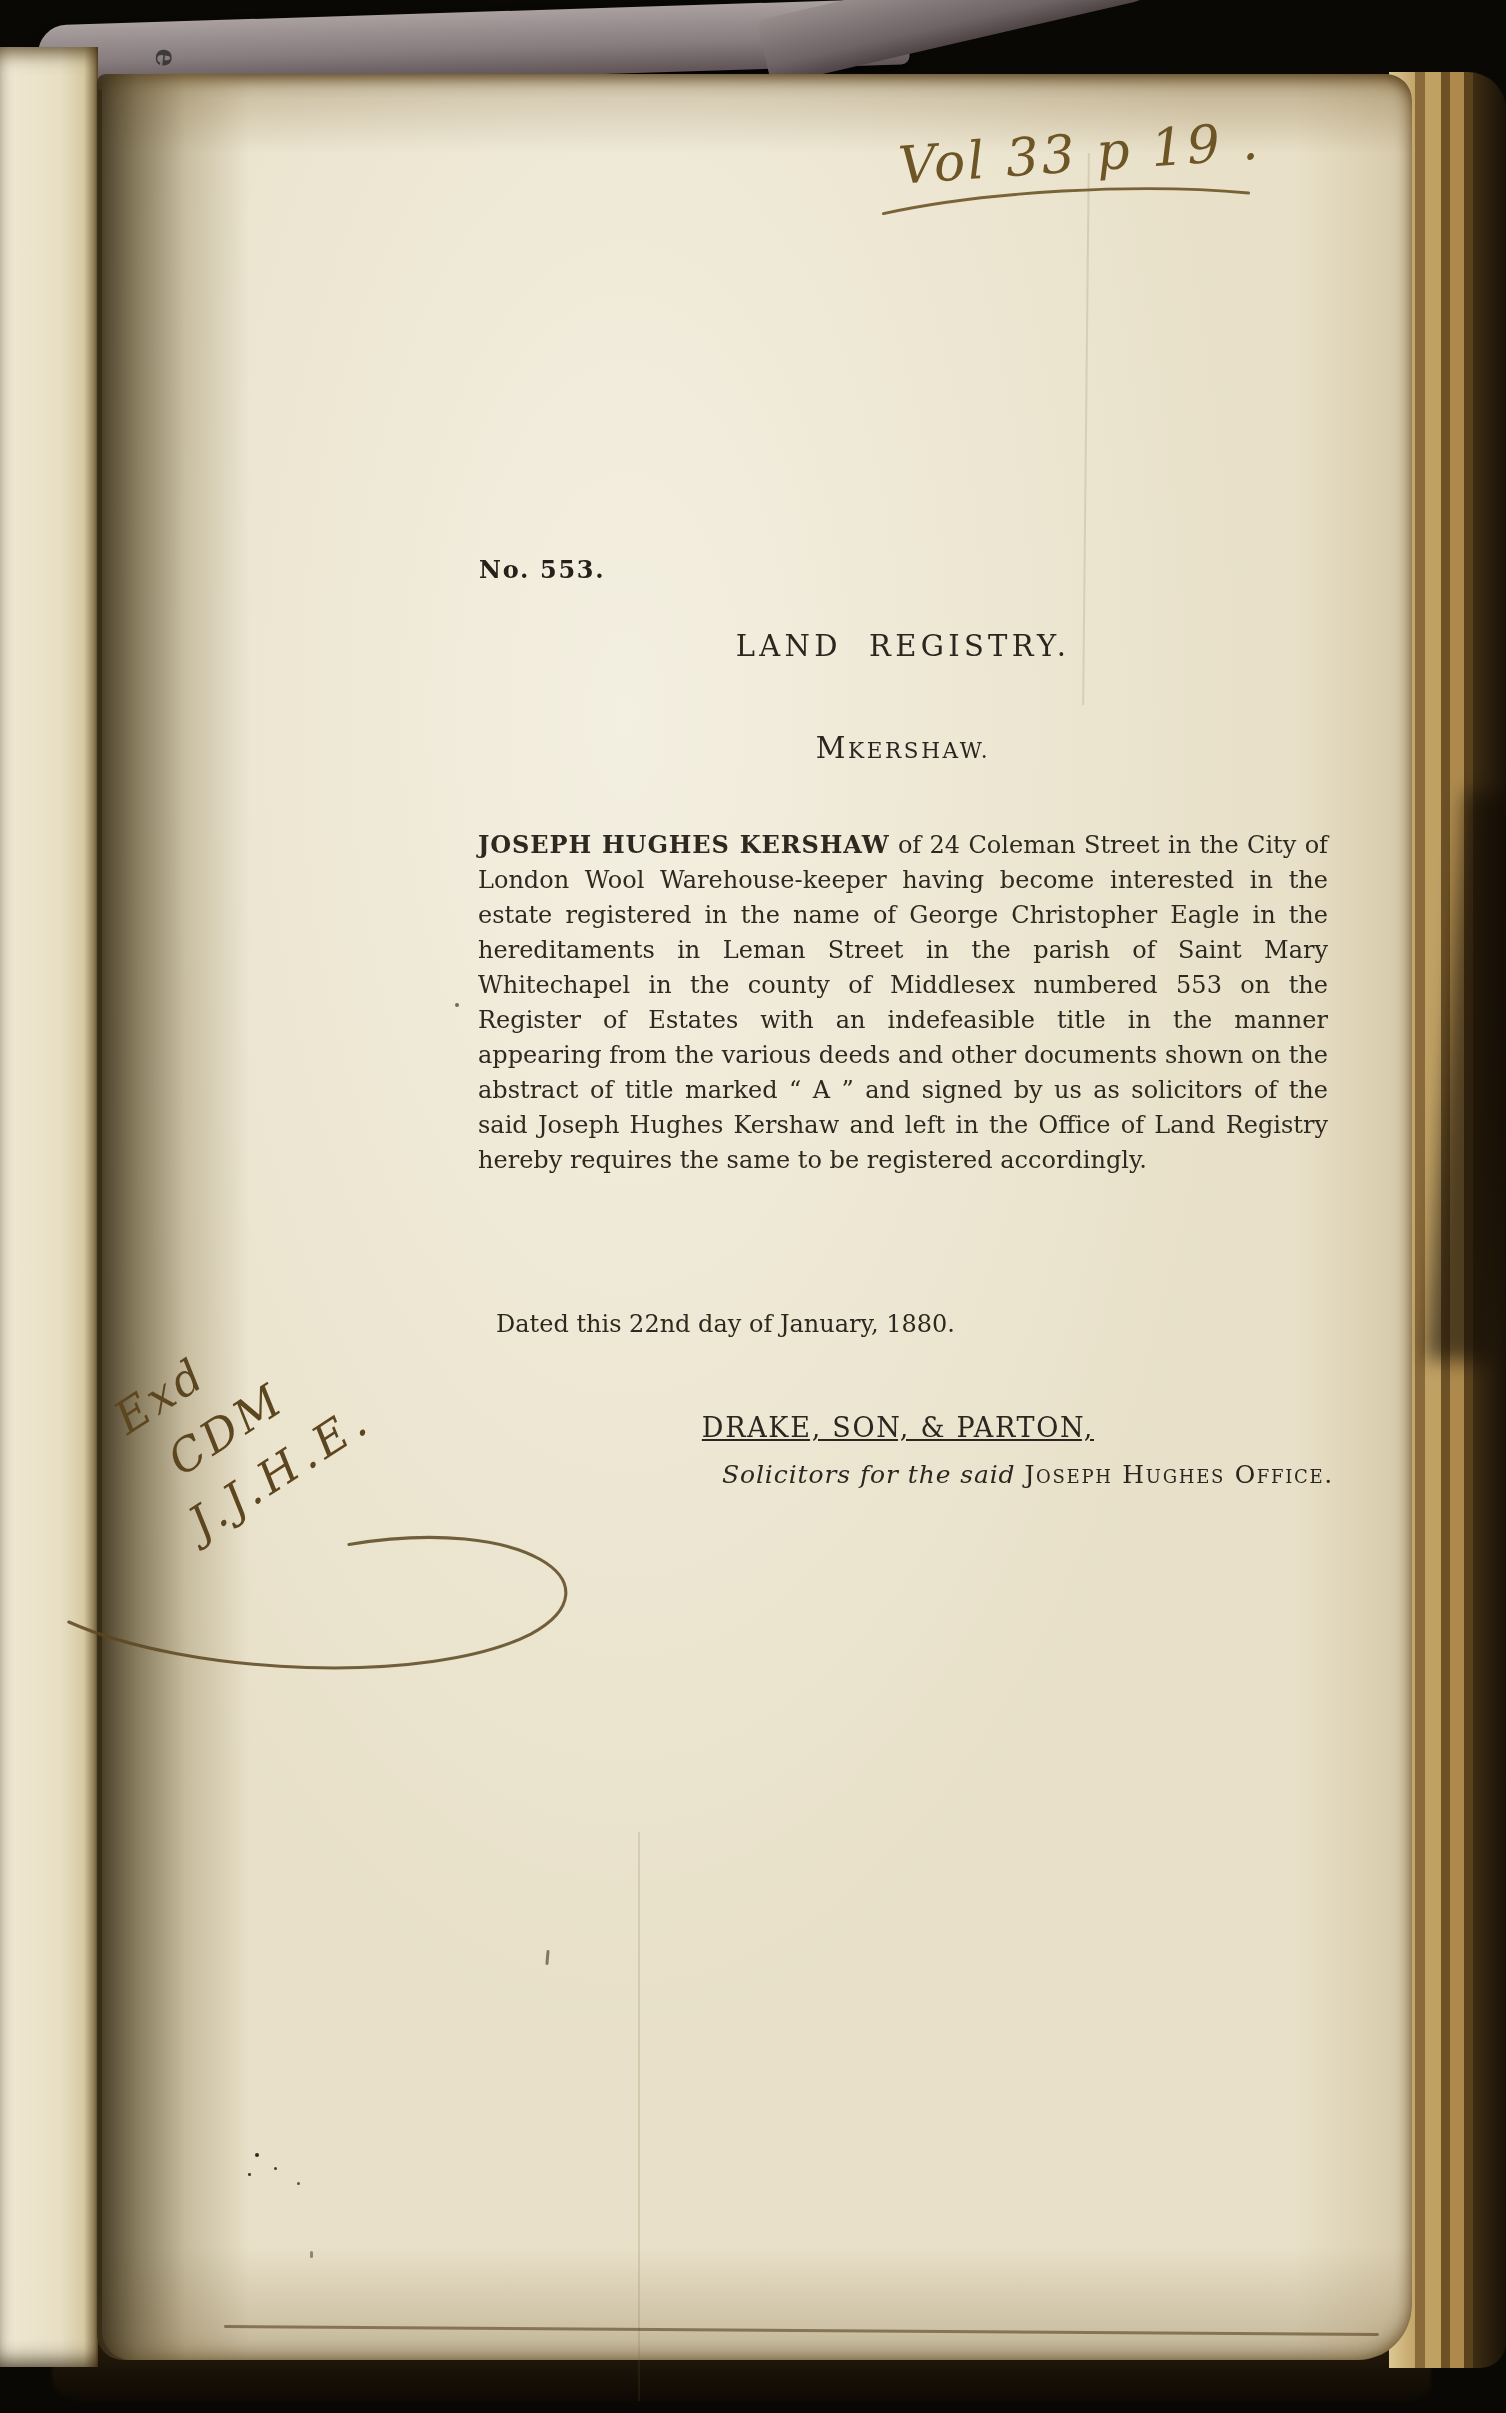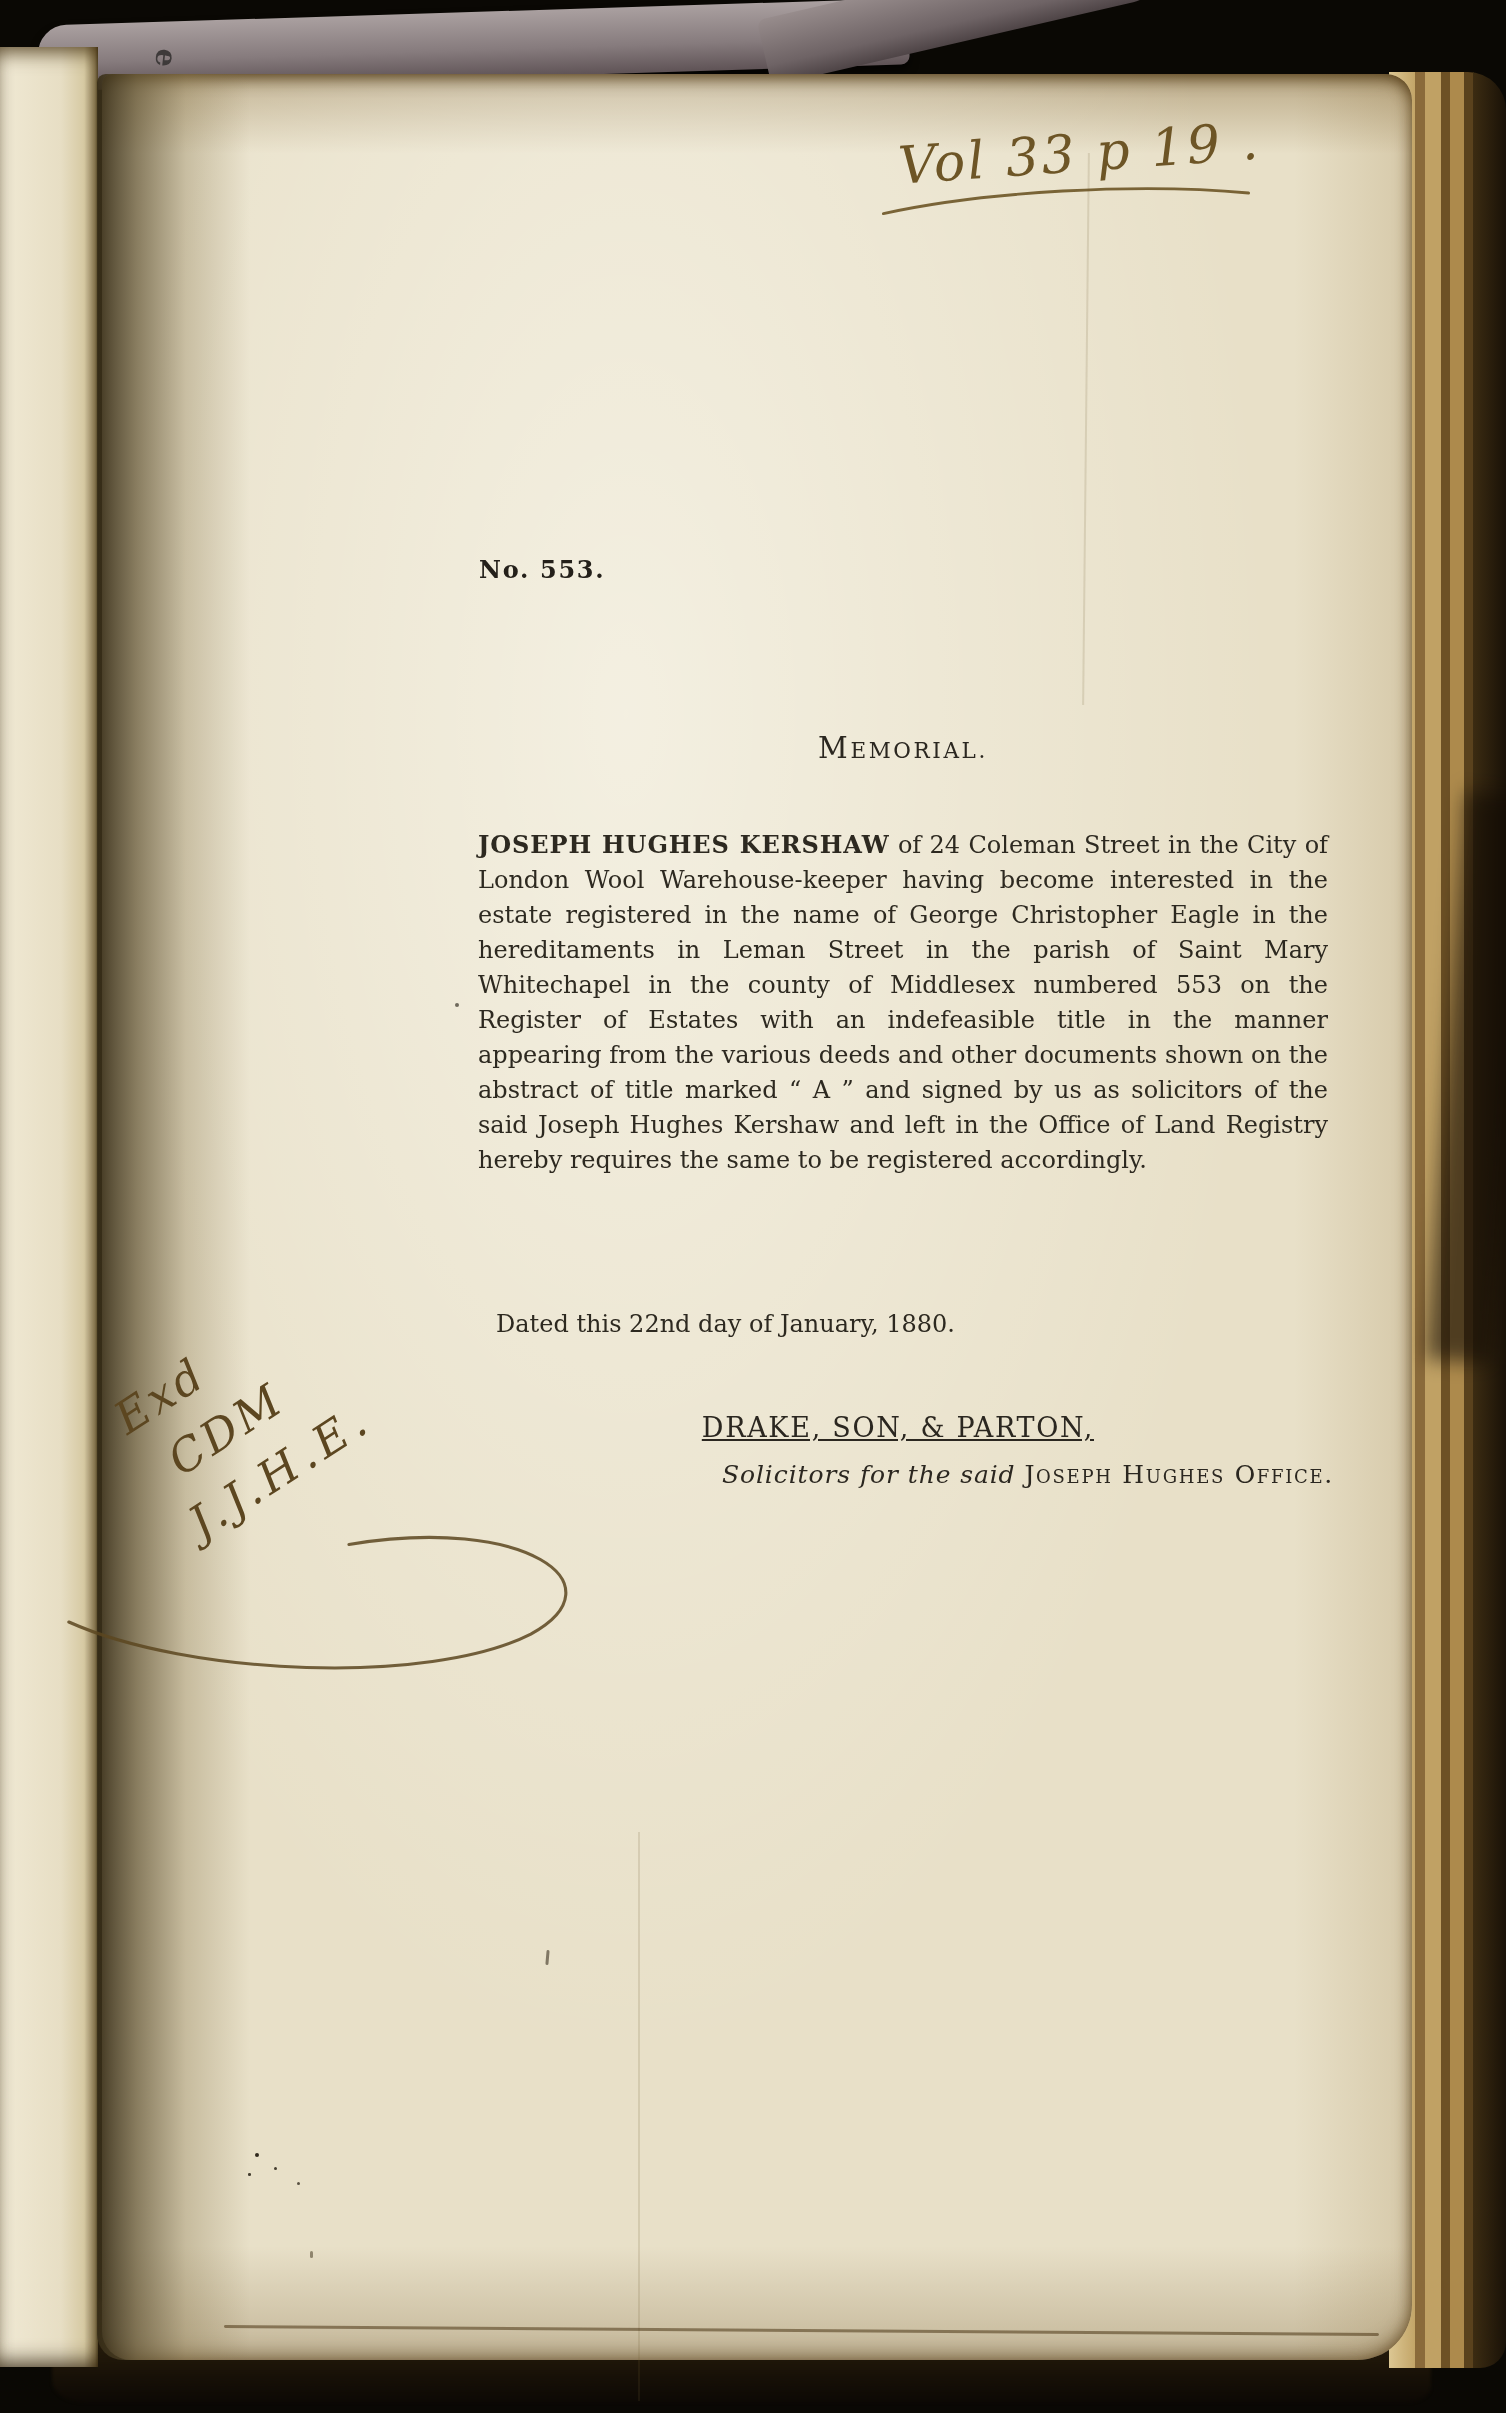--- a/index.html
+++ b/index.html
@@ -174,21 +174,22 @@
     <div class="crease c2"></div>
   </div>
   <div class="gutter-shadow"></div>
 
   <div class="vol-note">Vol 33 p 19 .</div>
   <svg class="vol-underline" width="388" height="60" viewBox="0 0 450 70">
     <path d="M 12 52 C 130 26, 310 16, 438 28" fill="none" stroke="#6d5526" stroke-width="3.4" stroke-linecap="round" opacity=".9"></path>
   </svg>
 
   <div class="doc-number print">No. 553.</div>
-  <div class="doc-subtitle print"><span class="lead">M</span><span class="rest">EMORIAL.</span></div>
+  <div class="doc-title print">LAND REGISTRY.</div>
+  <div class="doc-subtitle print"><span class="lead">M</span><span class="rest">KERSHAW.</span></div>
 
   <div class="body-block">
     <p class="p1"><span class="lead-caps">JOSEPH HUGHES KERSHAW</span><span> of 24 Coleman Street in the City of London Wool Warehouse-keeper having become interested in the estate registered in the name of George Christopher Eagle in the hereditaments in Leman Street in the parish of Saint Mary Whitechapel in the county of Middlesex numbered 553 on the Register of Estates with an indefeasible title in the manner appearing from the various deeds and other documents shown on the abstract of title marked “ A ” and signed by us as solicitors of the said Joseph Hughes Kershaw and left in the Office of Land Registry hereby requires the same to be registered accordingly.</span></p>
   </div>
 
   <div class="dated-line print">Dated this 22nd day of January, 1880.</div>
   <div class="firm-line print"><span class="inner">DRAKE, SON, &amp; PARTON,</span></div>
   <div class="solicitors-line print"><span class="ital">Solicitors for the said </span><span class="name">Joseph Hughes Office.</span></div>
 
   <div class="sig-block">

